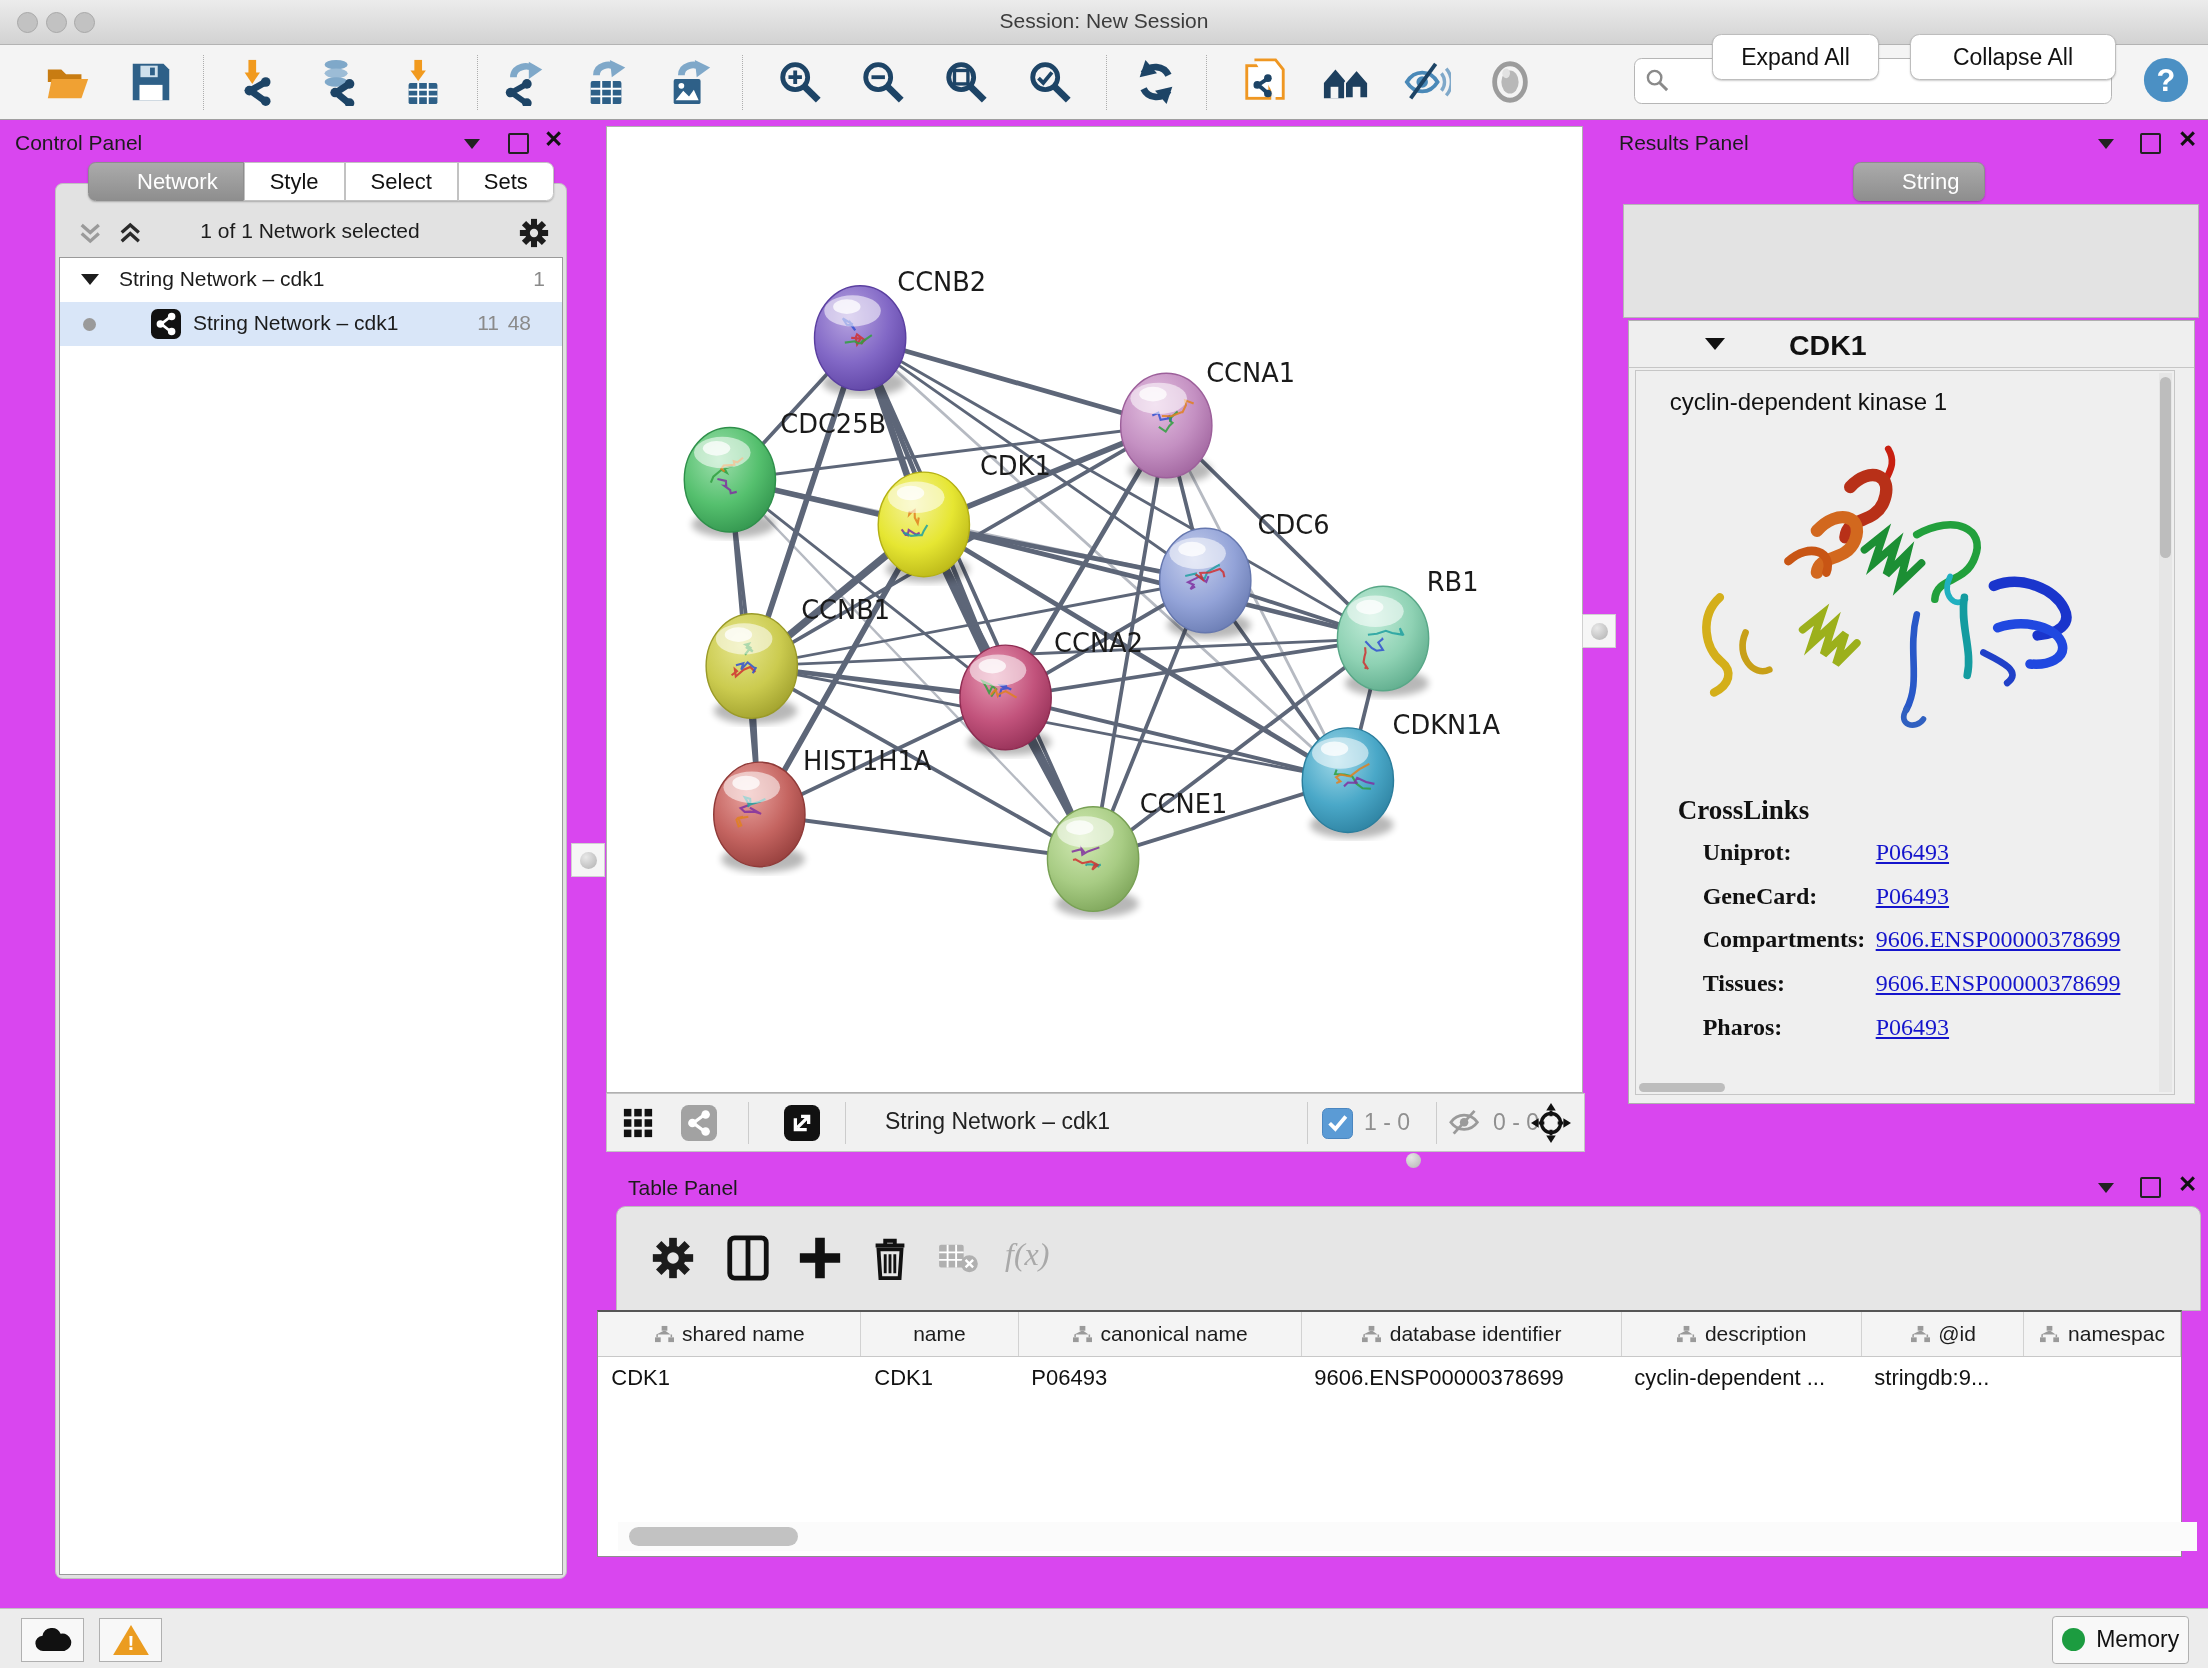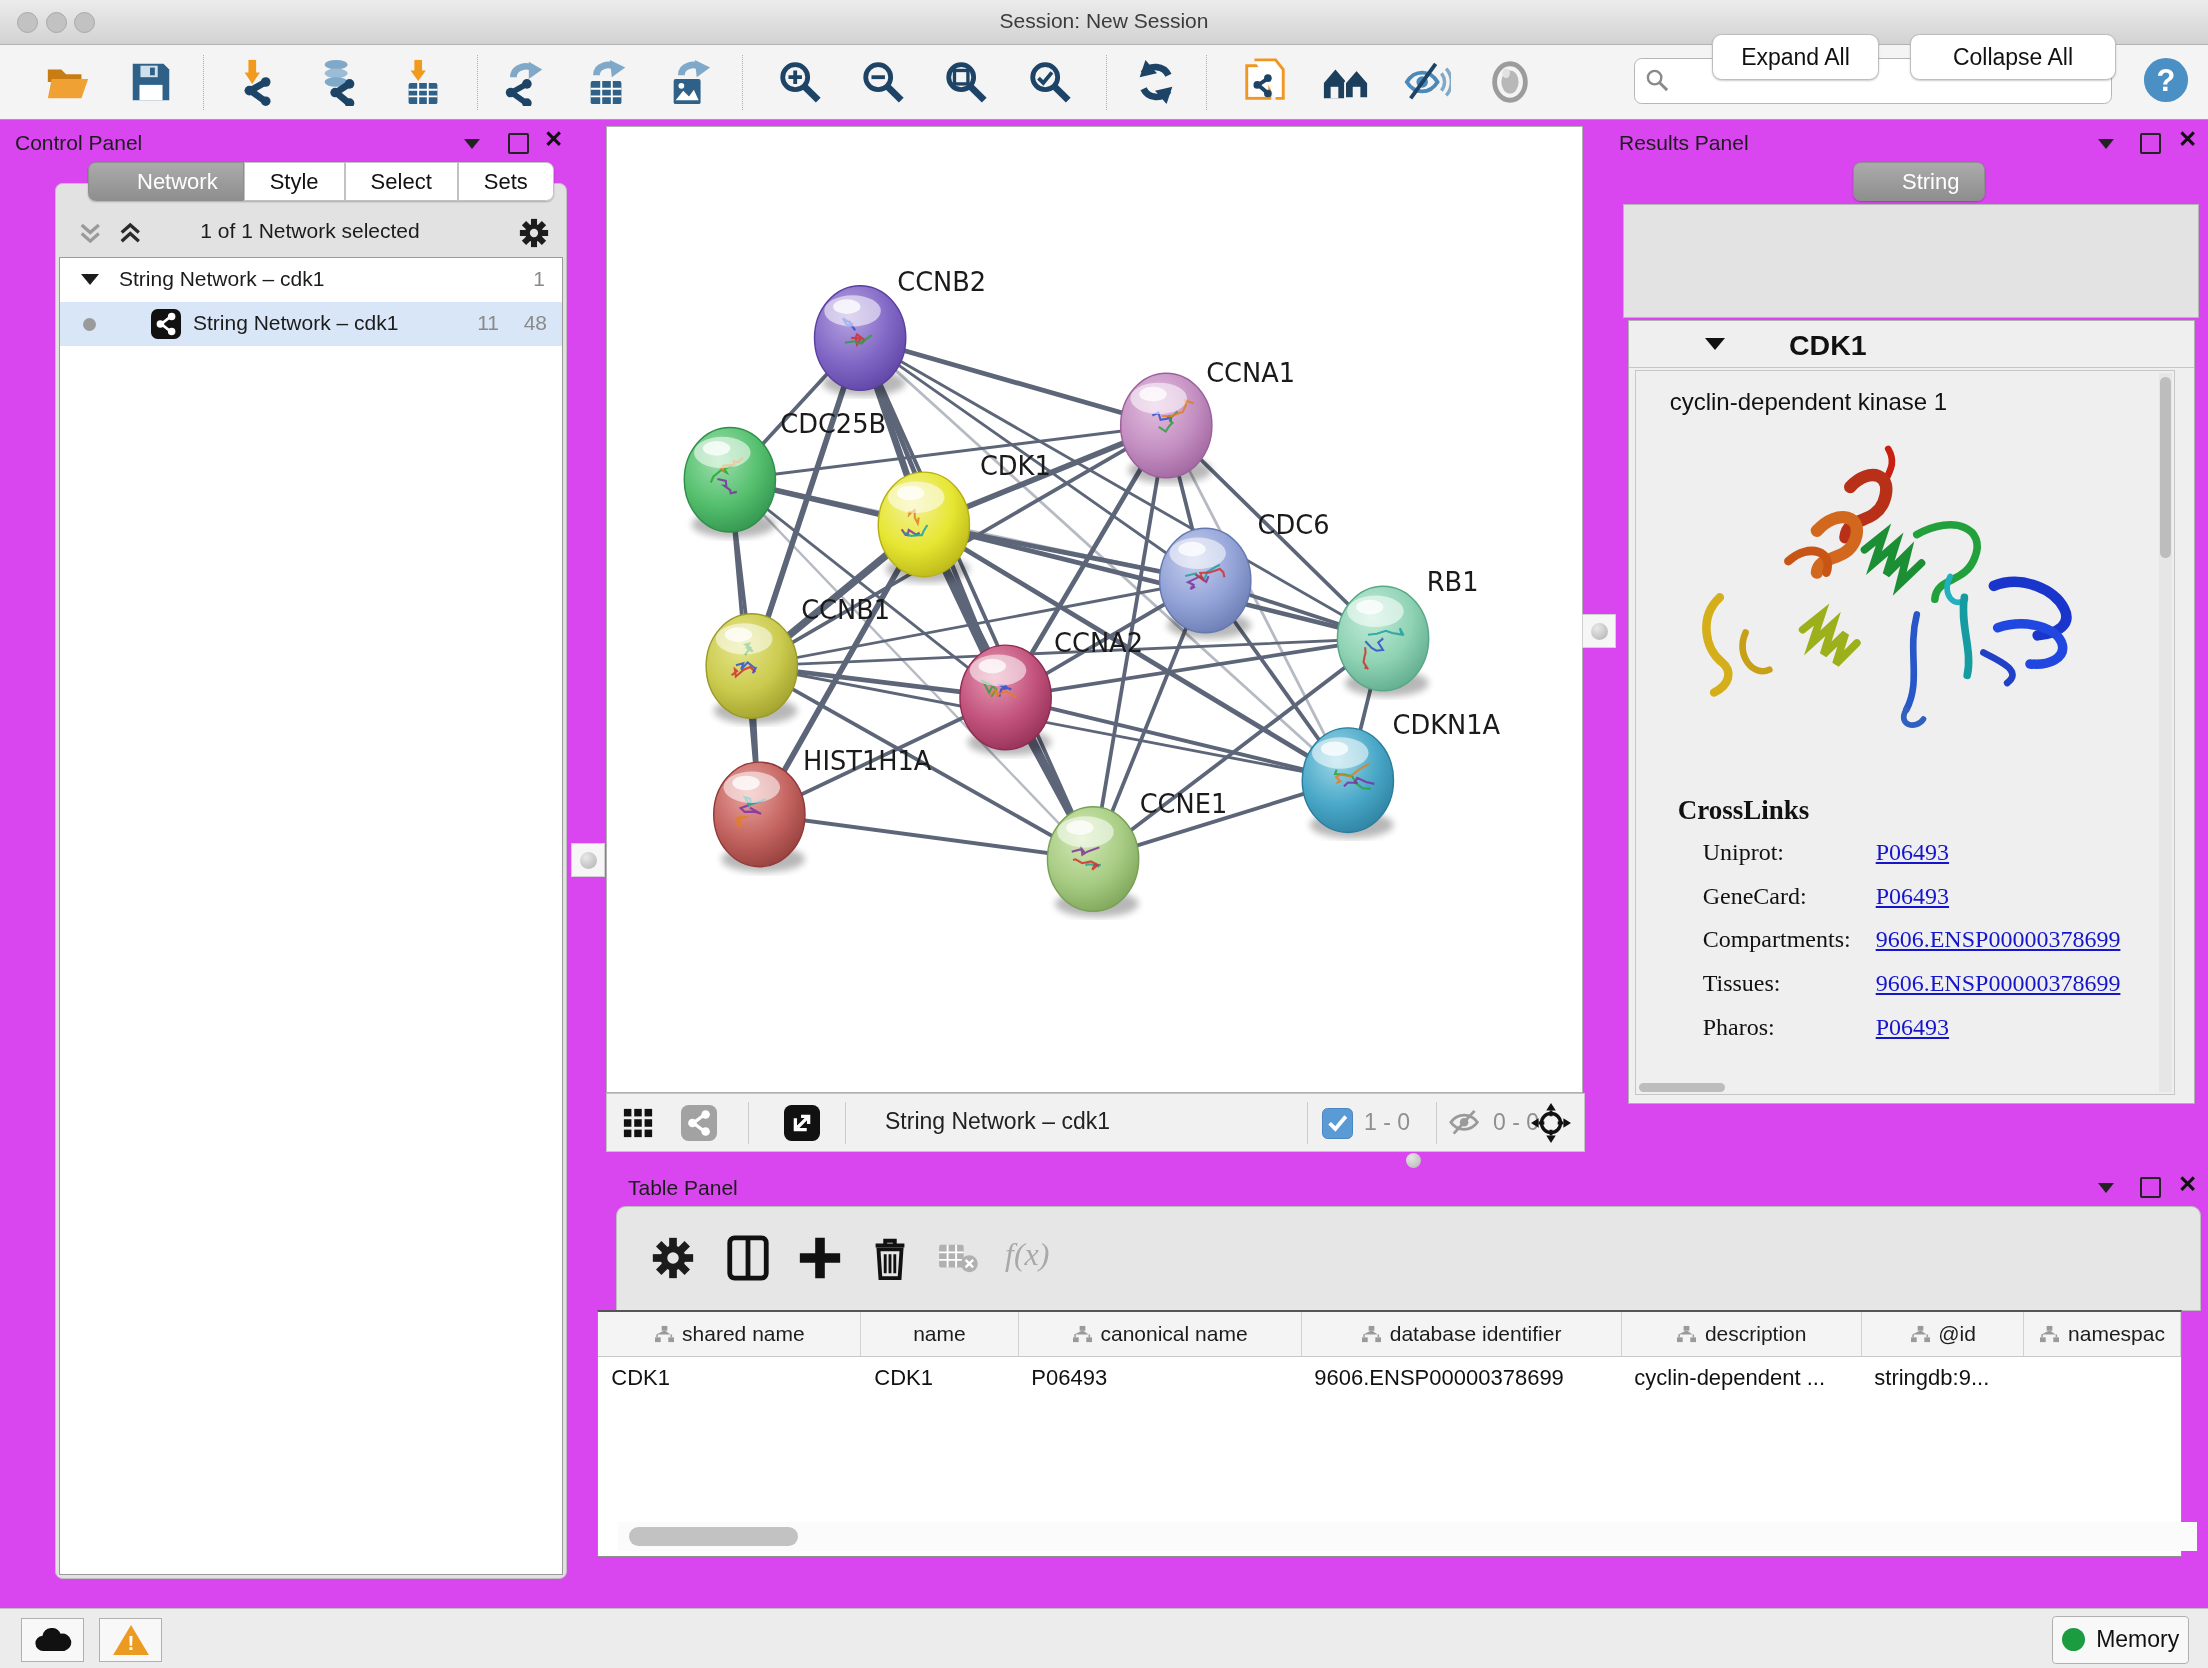--- a/index.html
+++ b/index.html
@@ -70,21 +70,21 @@
     border:1px solid #b0b0b0;}
   .rp-sechead{position:absolute;left:0;top:0;width:100%;height:46px;border-bottom:1px solid #c6c6c6;}
   .rp-gene{position:absolute;left:160px;top:7.6px;font-size:28.5px;font-weight:bold;color:#111;}
   .rp-inner{position:absolute;left:5.7px;top:49px;width:538px;height:723px;background:#efefef;
     border:1px solid #c6c6c6;}
   .rp-desc{position:absolute;left:34px;top:17px;font-size:24px;color:#111;}
   .xl-title{position:absolute;left:42px;top:424px;font-family:"Liberation Serif",serif;
     font-size:27px;font-weight:bold;color:#111;}
   .xl-row{position:absolute;left:67px;width:457px;height:44px;font-family:"Liberation Serif",serif;
     font-size:24px;color:#111;}
-  .xl-row .lab{position:absolute;left:0;top:0;}
+  .xl-row .lab{position:absolute;left:0;top:0;font-weight:bold;}
   .xl-row a{position:absolute;left:173px;top:0;color:#1515cc;text-decoration:underline;cursor:pointer;}
   .rp-vscroll{position:absolute;right:1.9px;top:1.9px;width:13.3px;height:719px;background:#e6e6e6;}
   .rp-vthumb{position:absolute;left:1px;width:11.4px;border-radius:5.7px;background:#bdbdbd;}
   .rp-hthumb{position:absolute;left:3.8px;bottom:1.9px;height:9.5px;width:86px;border-radius:4.8px;background:#bdbdbd;}
   
   .tp-tool{position:absolute;left:616px;top:1206px;width:1583px;height:103px;background:#e6e6e6;
     border:1px solid #bdbdbd;border-radius:9.5px 9.5px 0 0;}
   .tp-tbi{position:absolute;top:27px;width:48px;height:48px;cursor:pointer;}
   .fx{position:absolute;top:28.5px;font-family:"Liberation Serif",serif;font-style:italic;
     font-size:32px;color:#a9a9a9;}
@@ -343,21 +343,21 @@
       <div class="shareic" style="left:91px;top:6.7px">
         <svg viewBox="0 0 32 32">
             <path d="M21 8 L11 16 L21 24" stroke="#fff" stroke-width="3" fill="none"></path>
             <circle cx="22" cy="8" r="4" fill="#fff"></circle>
             <circle cx="10" cy="16" r="4" fill="#fff"></circle>
             <circle cx="22" cy="24" r="4" fill="#fff"></circle>
           </svg>
       </div>
       <span style="position:absolute;left:133px;top:8.6px">String Network – cdk1</span>
       <span class="tnum" style="right:63px;top:8.6px">11</span>
-      <span class="tnum" style="right:15px;top:8.6px">48</span>
+      <span class="tnum" style="right:31px;top:8.6px">48</span>
     </div>
   </div>
 
   <div class="canvas">
     <svg id="netsvg" width="975" height="965" viewBox="0 0 1025 1015">
         <defs>
           <filter id="blur4">
             <feGaussianBlur stdDeviation="4"></feGaussianBlur>
           </filter>
           <radialGradient id="ng0" cx="38%" cy="30%" r="80%">

